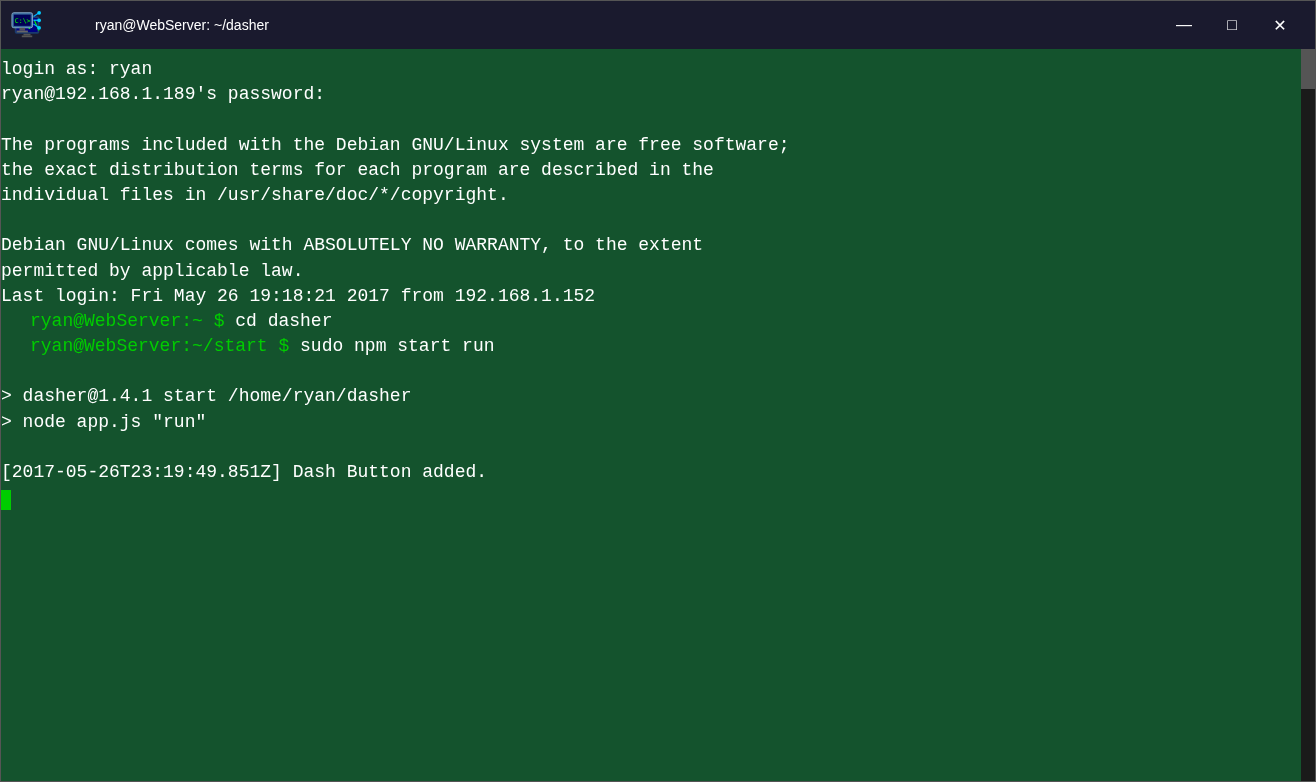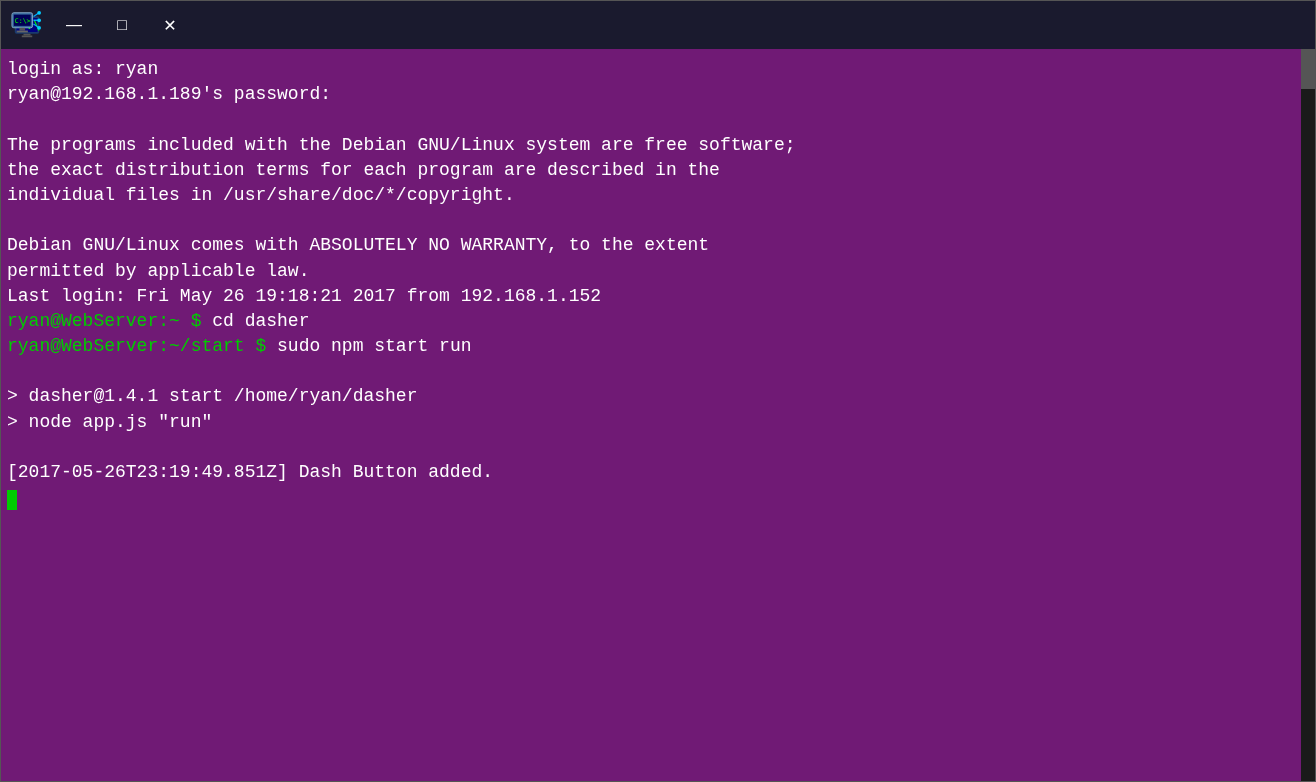--- a/index.html
+++ b/index.html
@@ -54,38 +54,39 @@
       border: none;
       color: #fff;
       cursor: pointer;
       display: flex;
       align-items: center;
       justify-content: center;
       font-size: 16px;
     }
 
     .terminal-body {
-      background: #701a75;
+      background: #14532d;
       flex: 1;
-      padding: 8px 6px;
+      padding: 8px 0;
       overflow-y: auto;
       position: relative;
     }
 
     .terminal-body pre {
       color: #eee;
       font-family: 'Courier New', Courier, monospace;
       font-size: 18px;
       line-height: 1.4;
       white-space: pre-wrap;
       word-break: break-all;
     }
 
     .green {
       color: #00cc00;
+      margin-left: 29px;
     }
 
     .white {
       color: #ffffff;
     }
 
     .cursor {
       display: inline-block;
       width: 10px;
       height: 20px;
@@ -138,20 +139,21 @@
         <rect x="6" y="23" width="12" height="2" fill="#666"></rect>
 
         <line x1="24" y1="8" x2="30" y2="4" stroke="#00aaff" stroke-width="1.5"></line>
         <line x1="24" y1="12" x2="30" y2="12" stroke="#00aaff" stroke-width="1.5"></line>
         <line x1="24" y1="16" x2="30" y2="20" stroke="#00aaff" stroke-width="1.5"></line>
         <circle cx="30" cy="4" r="2" fill="#00ccff"></circle>
         <circle cx="30" cy="12" r="2" fill="#00ccff"></circle>
         <circle cx="30" cy="20" r="2" fill="#00ccff"></circle>
       </svg>
     </div>
+    <span style="margin-left: 44px; color: rgb(255, 255, 255); font-family: &quot;Segoe UI&quot;, Arial, sans-serif; font-size: 14px; flex: 1 1 0%;">ryan@WebServer: ~/dasher</span>
     <div class="title-bar-controls">
       <button class="title-bar-btn">—</button>
       <button class="title-bar-btn">□</button>
       <button class="title-bar-btn close">✕</button>
     </div>
   </div>
 
   <div class="terminal-body">
     <pre><span class="white">login as: ryan
 ryan@192.168.1.189's password:

